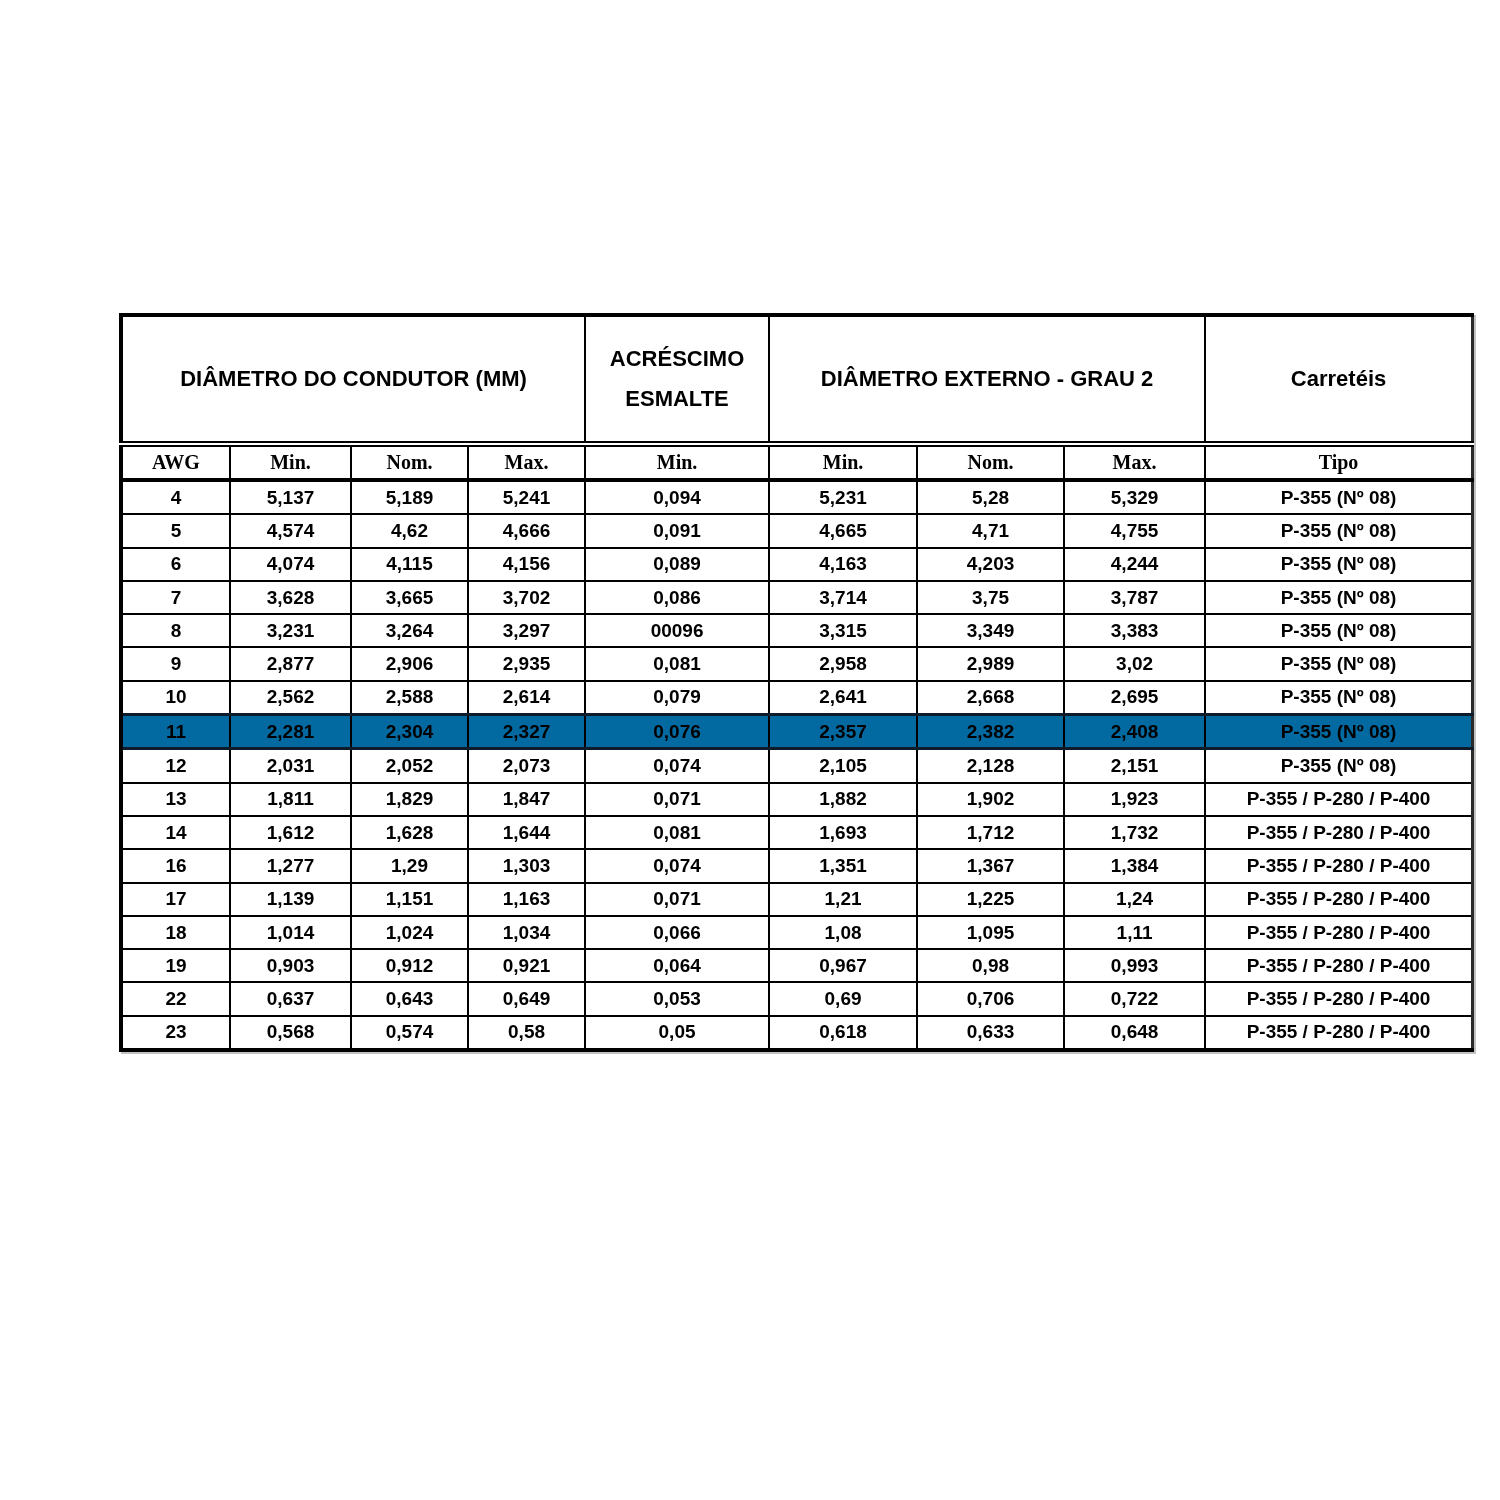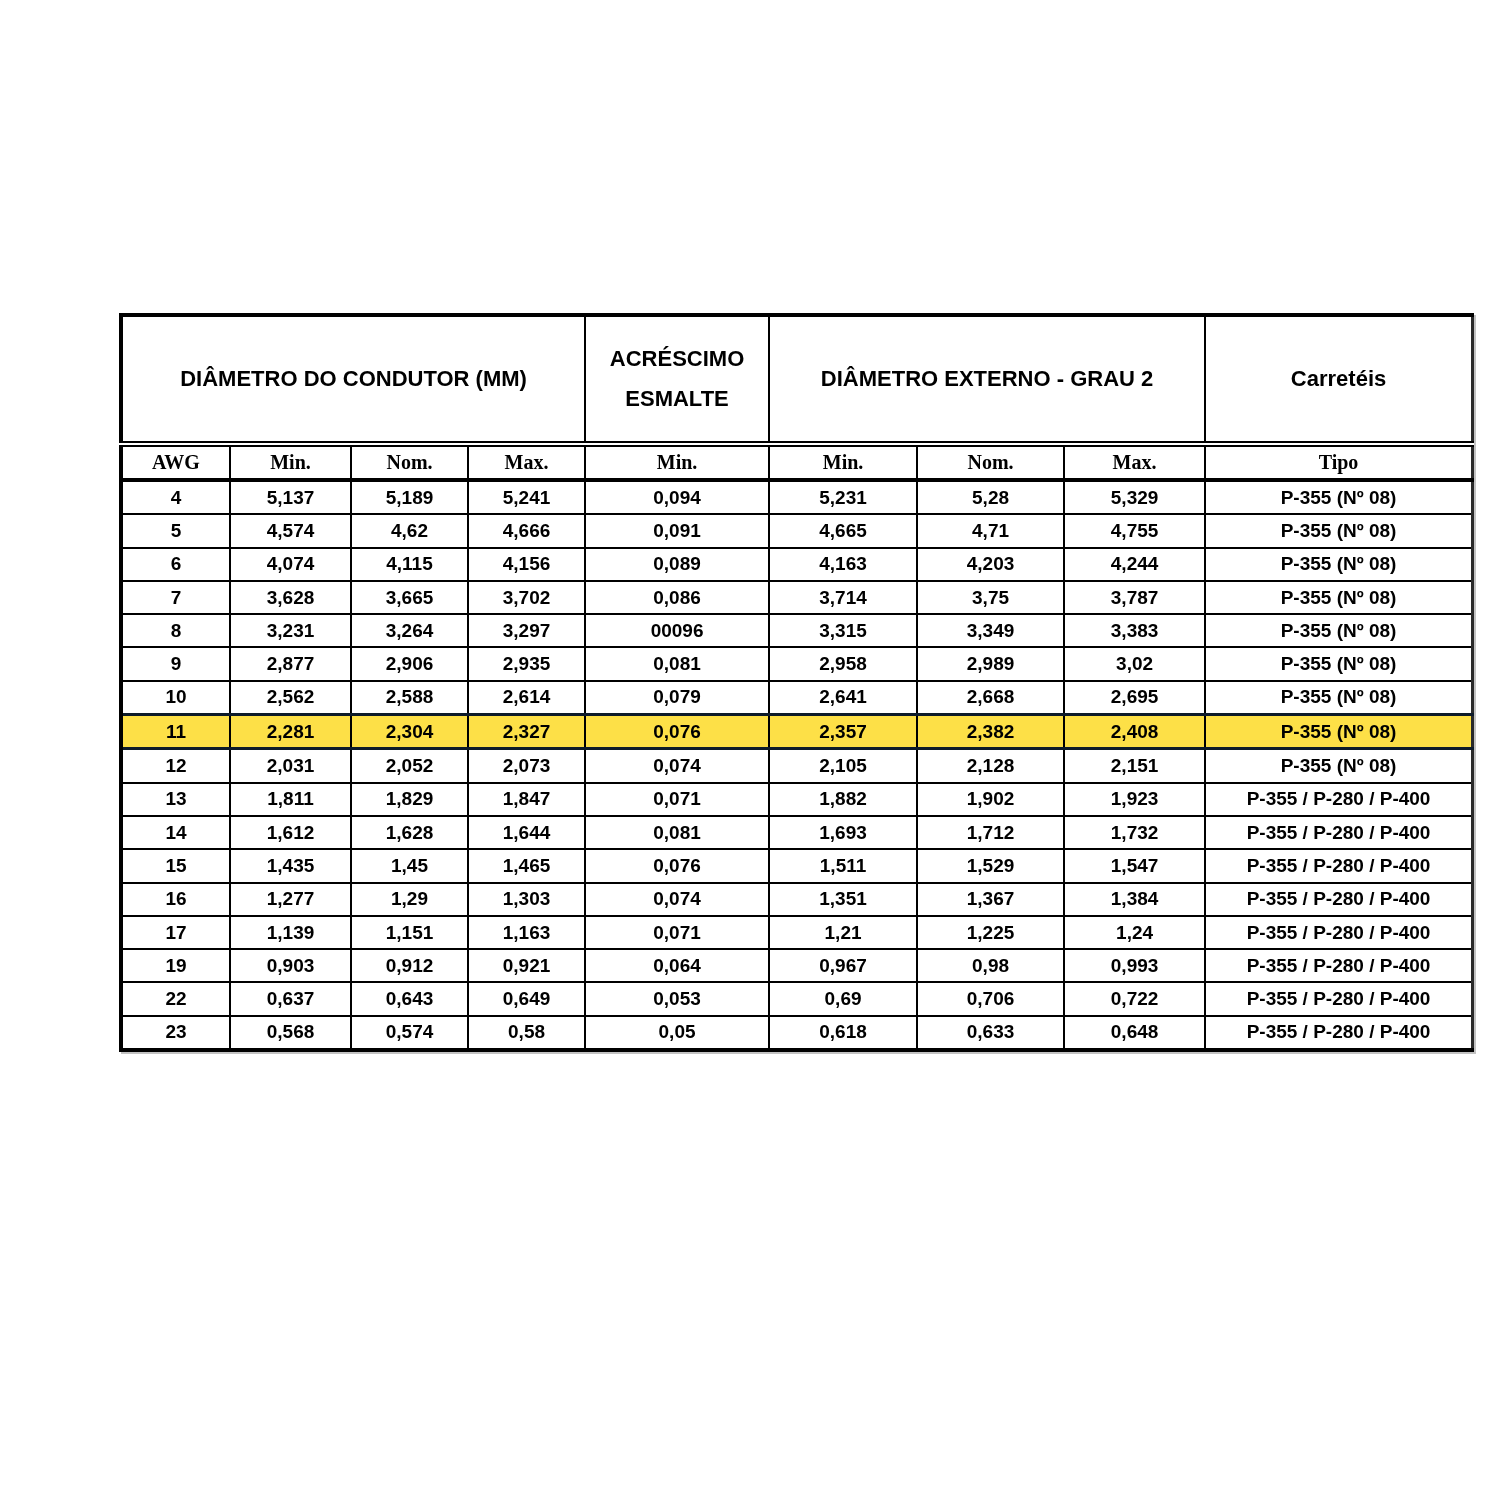--- a/index.html
+++ b/index.html
@@ -50,21 +50,21 @@
     height: 31px;
     font-size: 20px;
     border-bottom: 4px solid #000;
     font-family: Liberation Serif, serif;
   }
   tbody td {
     height: 31.3px;
     font-size: 19px;
   }
   tbody tr.highlight td {
-    background: #fde047;
+    background: #0369a1;
     border-top: 3px solid #0d1b2a;
     border-bottom: 3px solid #0d1b2a;
     margin-top: 40px;
   }
   col.c-awg  { width: 109px; }
   col.c-min1 { width: 121px; }
   col.c-nom1 { width: 117px; }
   col.c-max1 { width: 117px; }
   col.c-esm  { width: 184px; }
   col.c-min2 { width: 148px; }
@@ -223,31 +223,20 @@
     <td>1,612</td>
     <td>1,628</td>
     <td>1,644</td>
     <td>0,081</td>
     <td>1,693</td>
     <td>1,712</td>
     <td>1,732</td>
     <td>P-355 / P-280 / P-400</td>
   </tr>
         <tr>
-    <td>15</td>
-    <td>1,435</td>
-    <td>1,45</td>
-    <td>1,465</td>
-    <td>0,076</td>
-    <td>1,511</td>
-    <td>1,529</td>
-    <td>1,547</td>
-    <td>P-355 / P-280 / P-400</td>
-  </tr>
-        <tr>
     <td>16</td>
     <td>1,277</td>
     <td>1,29</td>
     <td>1,303</td>
     <td>0,074</td>
     <td>1,351</td>
     <td>1,367</td>
     <td>1,384</td>
     <td>P-355 / P-280 / P-400</td>
   </tr>
@@ -256,20 +245,31 @@
     <td>1,139</td>
     <td>1,151</td>
     <td>1,163</td>
     <td>0,071</td>
     <td>1,21</td>
     <td>1,225</td>
     <td>1,24</td>
     <td>P-355 / P-280 / P-400</td>
   </tr>
         <tr>
+    <td>18</td>
+    <td>1,014</td>
+    <td>1,024</td>
+    <td>1,034</td>
+    <td>0,066</td>
+    <td>1,08</td>
+    <td>1,095</td>
+    <td>1,11</td>
+    <td>P-355 / P-280 / P-400</td>
+  </tr>
+        <tr>
     <td>19</td>
     <td>0,903</td>
     <td>0,912</td>
     <td>0,921</td>
     <td>0,064</td>
     <td>0,967</td>
     <td>0,98</td>
     <td>0,993</td>
     <td>P-355 / P-280 / P-400</td>
   </tr>

